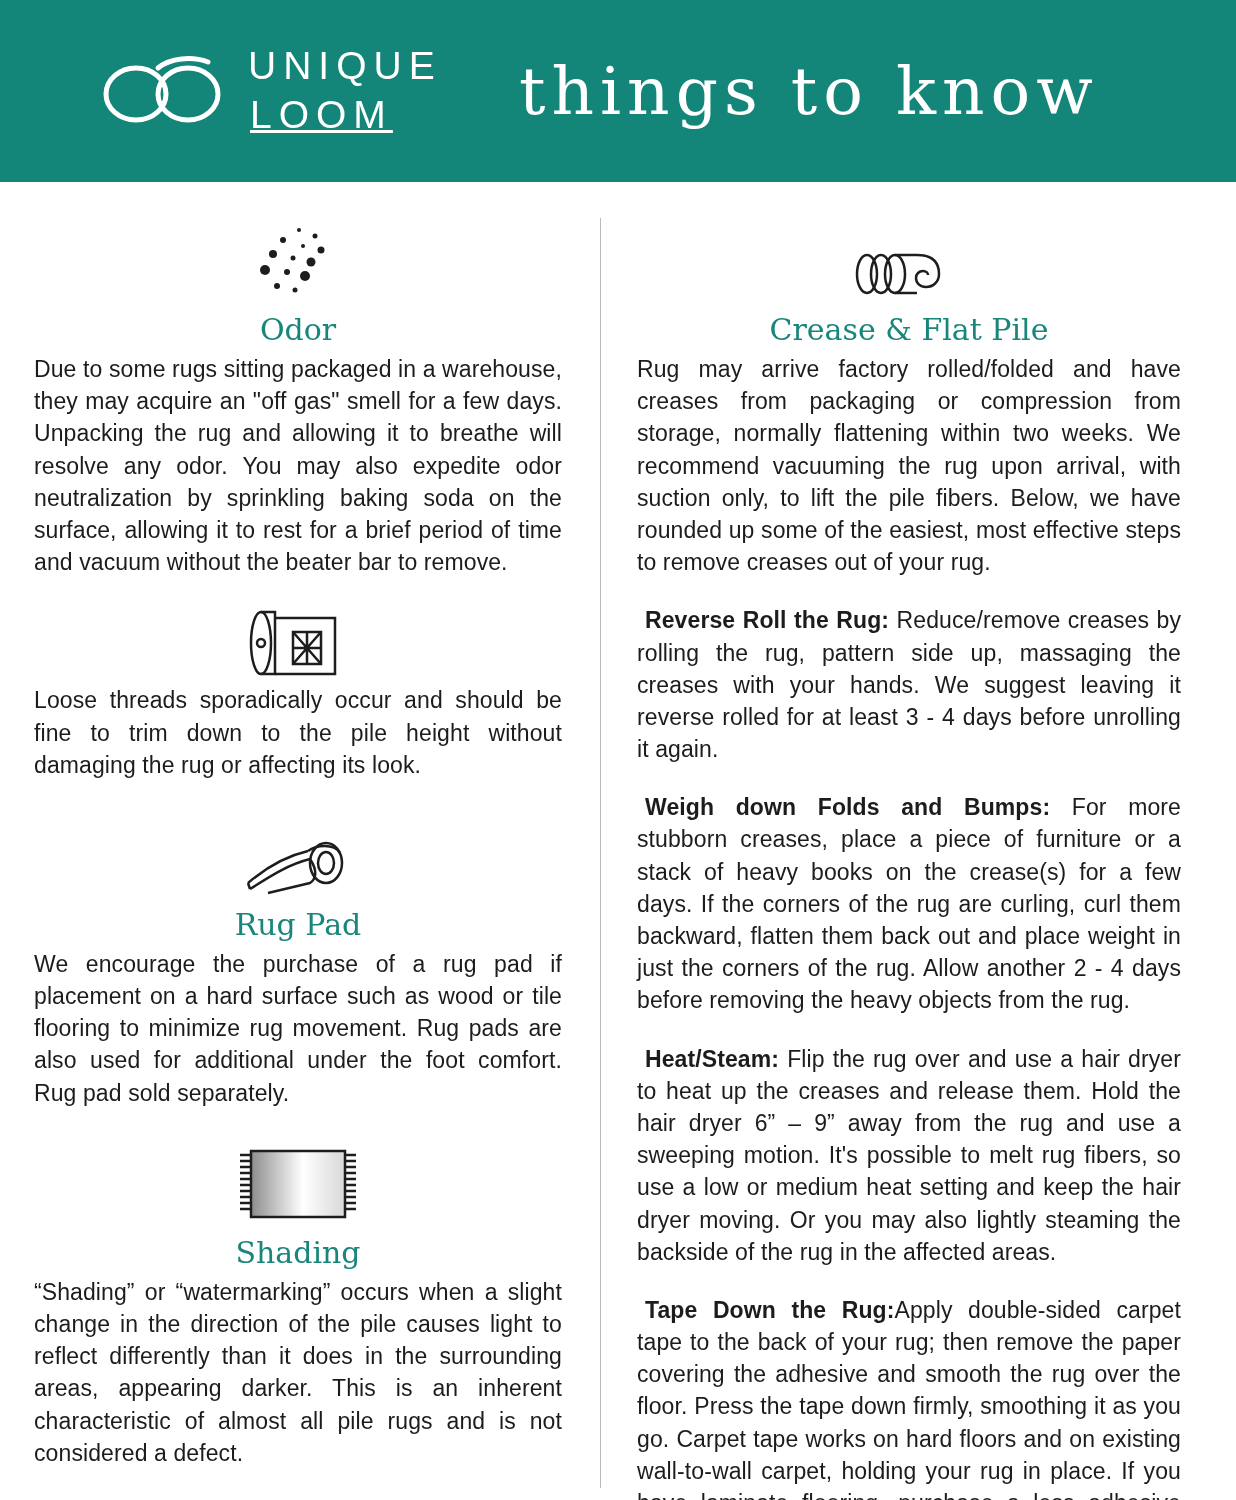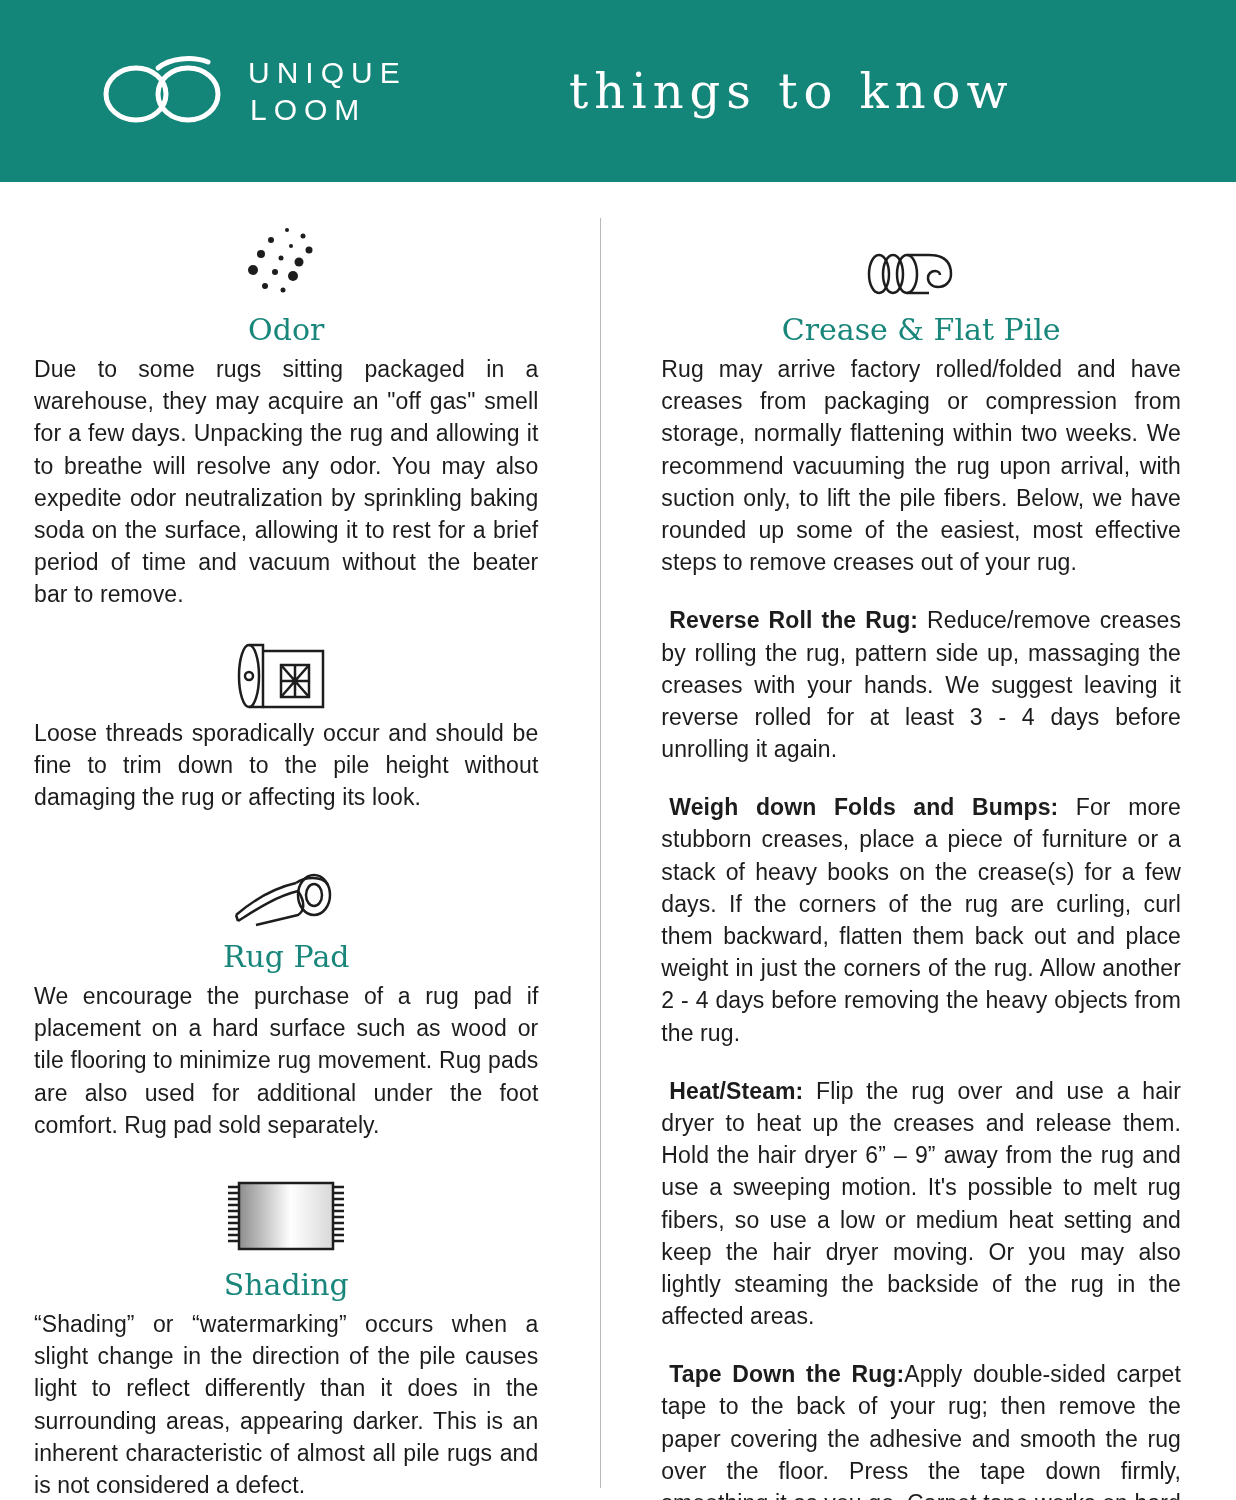--- a/index.html
+++ b/index.html
@@ -37,46 +37,46 @@
     gap: 22px;
   }
   .logo-mark {
     width: 130px;
     height: 74px;
     flex: 0 0 auto;
   }
   .logo-words {
     color: #ffffff;
     font-family: "Liberation Sans", sans-serif;
-    font-size: 30px;
+    font-size: 39px;
     letter-spacing: 7px;
     line-height: 1.25;
     font-weight: 400;
   }
   .logo-words div:nth-child(2) {
     padding-left: 2px;
+    text-decoration: underline;
   }
   .header-title {
     flex: 1;
     text-align: center;
     color: #ffffff;
     font-family: "DejaVu Serif", serif;
-    font-size: 48px;
+    font-size: 66px;
     letter-spacing: 6px;
     padding-right: 60px;
     font-weight: 400;
   }
 
   
   .columns {
     display: flex;
     padding: 0;
     height: 1318px;
     box-sizing: border-box;
-    gap: 24px;
   }
   .col {
     box-sizing: border-box;
   }
   .col-left {
     width: 600px;
     padding: 34px 38px 0 34px;
   }
   .divider {
     width: 1px;

